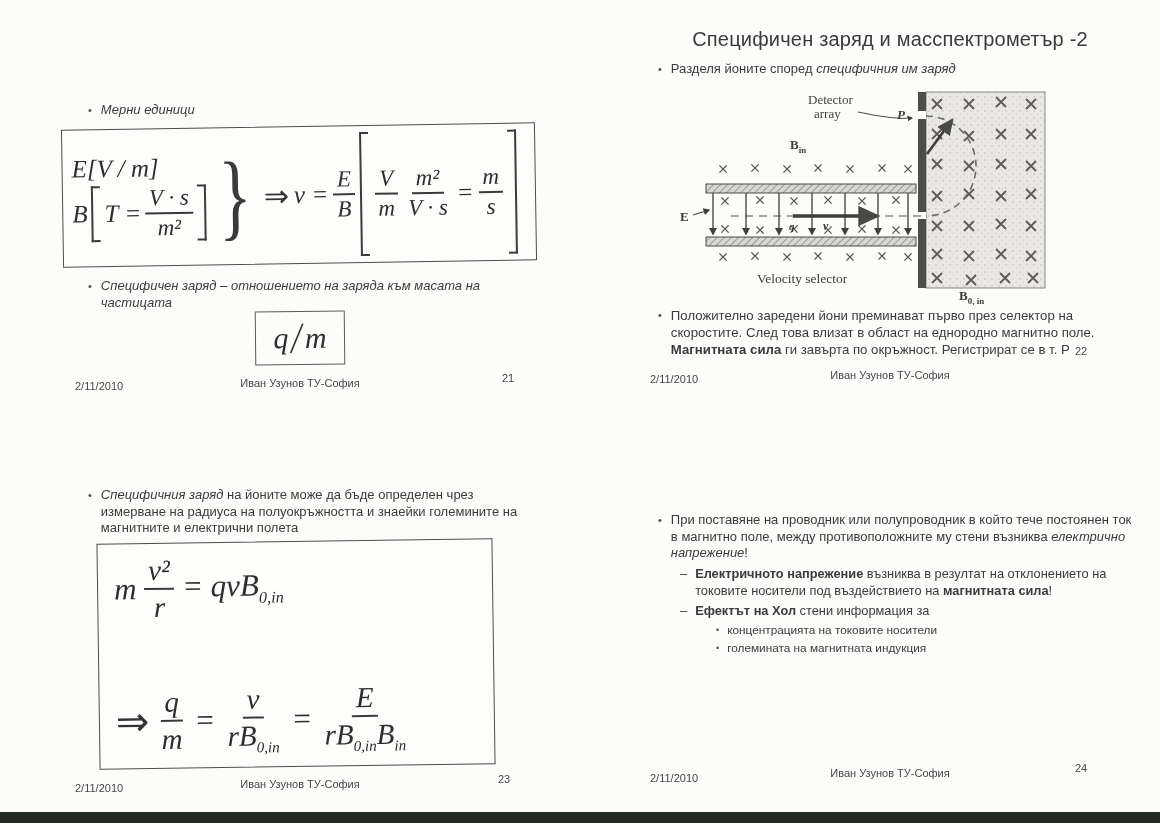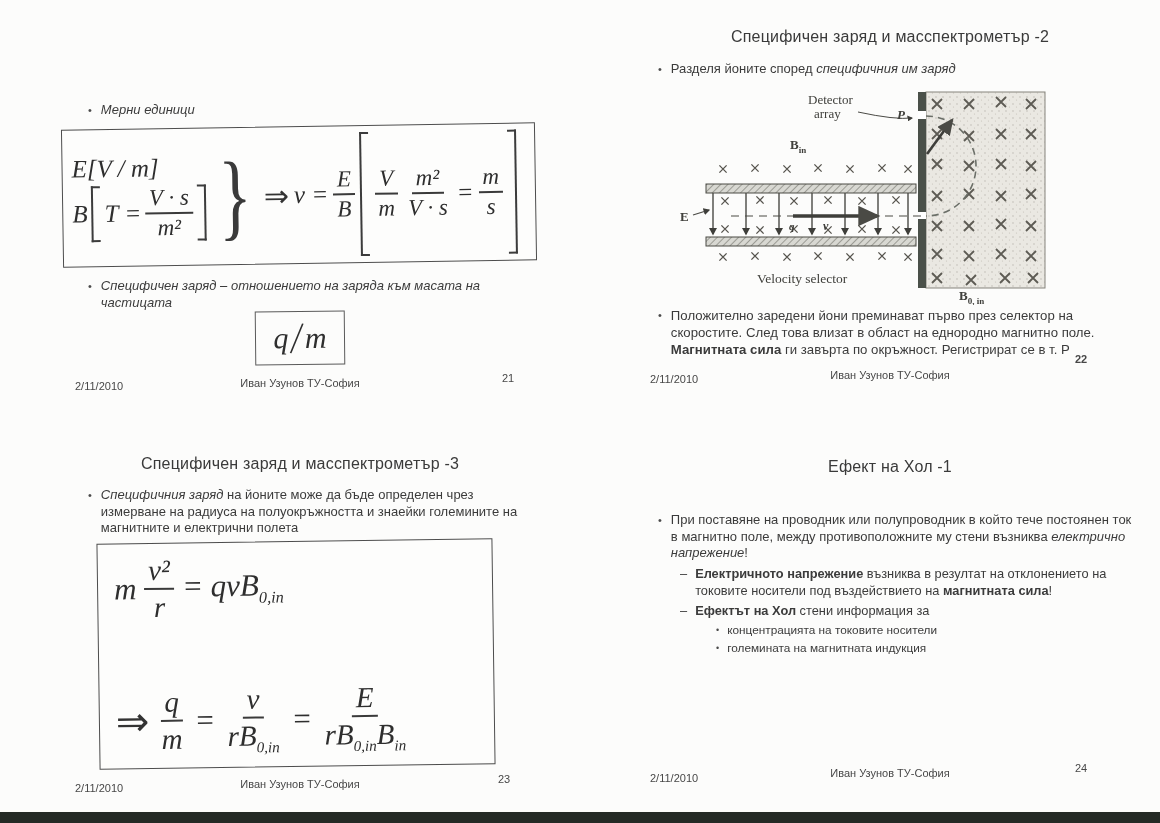--- a/index.html
+++ b/index.html
@@ -8,21 +8,21 @@
   .scan-page { position:absolute; left:0; top:0; width:1160px; height:812px; background:#fcfcfb; }
   .scan-bottom-bar { position:absolute; left:0; top:812px; width:1160px; height:11px; background:#242a25; }
 
   .slide { position:absolute; }
   #slide1 { left:40px; top:40px;  width:520px; height:380px; }
   #slide2 { left:620px; top:15px; width:540px; height:385px; }
   #slide3 { left:40px; top:440px; width:520px; height:365px; }
   #slide4 { left:620px; top:440px; width:540px; height:355px; }
 
   .slide-title { position:absolute; left:0; width:100%; text-align:center;
-                 font-size:16px; letter-spacing:.2px; color:#3a3a3a; }
+                 font-size:20px; letter-spacing:.2px; color:#3a3a3a; }
   #slide1 .slide-title { top:18px; }
   #slide2 .slide-title { top:13px; }
   #slide3 .slide-title { top:15px; }
   #slide4 .slide-title { top:18px; }
 
   .bullet-line { position:absolute; display:flex; gap:9px; font-size:13px; line-height:1.28; }
   .bullet-mark { font-size:11px; margin-top:1px; color:#4a4a4a; }
   .it { font-style:italic; }
   .bi { font-weight:bold; }
 
@@ -288,25 +288,24 @@
       <text x="284" y="212" font-size="13" font-weight="bold"><tspan>B</tspan><tspan dy="3.5" font-size="9">0, in</tspan></text>
     </svg>
 
     <div class="bullet-line para" style="left:38px; top:292px; width:478px;">
       <span class="bullet-mark">•</span>
       <span><span>Положително заредени йони преминават първо през селектор на скоростите. След това влизат в област на еднородно магнитно поле. </span><span class="bi">Магнитната сила</span><span> ги завърта по окръжност.  Регистрират се в т. Р</span></span>
     </div>
 
     <span class="footer-date" style="left:30px; top:358px;">2/11/2010</span>
     <span class="footer-author" style="left:0; top:354px;">Иван Узунов ТУ-София</span>
-    <span class="footer-page" style="left:455px; top:338px;font-weight:bold;">22</span>
+    <span class="footer-page" style="left:455px; top:330px;">22</span>
   </div>
 
   <div class="slide" id="slide3">
-    <div class="slide-title">Специфичен заряд и масспектрометър -3</div>
 
     <div class="bullet-line" style="left:48px; top:47px; width:430px;">
       <span class="bullet-mark">•</span>
       <span><span class="it">Специфичния заряд</span><span> на йоните може да бъде определен чрез измерване на радиуса на полуокръжността и знаейки големините на магнитните и електрични полета</span></span>
     </div>
 
     <div class="fx3 math">
       <div class="fx3-row">
         <span>m</span>
         <span class="frac">
@@ -333,21 +332,20 @@
         </span>
       </div>
     </div>
 
     <span class="footer-date" style="left:35px; top:342px;">2/11/2010</span>
     <span class="footer-author" style="left:0; top:338px;">Иван Узунов ТУ-София</span>
     <span class="footer-page" style="left:458px; top:333px;">23</span>
   </div>
 
   <div class="slide" id="slide4">
-    <div class="slide-title">Ефект на Хол -1</div>
 
     <div class="s4-body">
       <div class="bullet-line" style="position:static;">
         <span class="bullet-mark">•</span>
         <span><span>При поставяне на проводник или полупроводник в който тече постоянен ток в магнитно поле, между противоположните му стени възниква </span><span class="it">електрично напрежение</span><span>!</span></span>
       </div>
 
       <div class="s4-sub">
         <span class="s4-dash">–</span>
         <span><span class="bi">Електричното напрежение</span><span> възниква в резултат на отклонението на токовите носители под въздействието на </span><span class="bi">магнитната сила</span><span>!</span></span>

